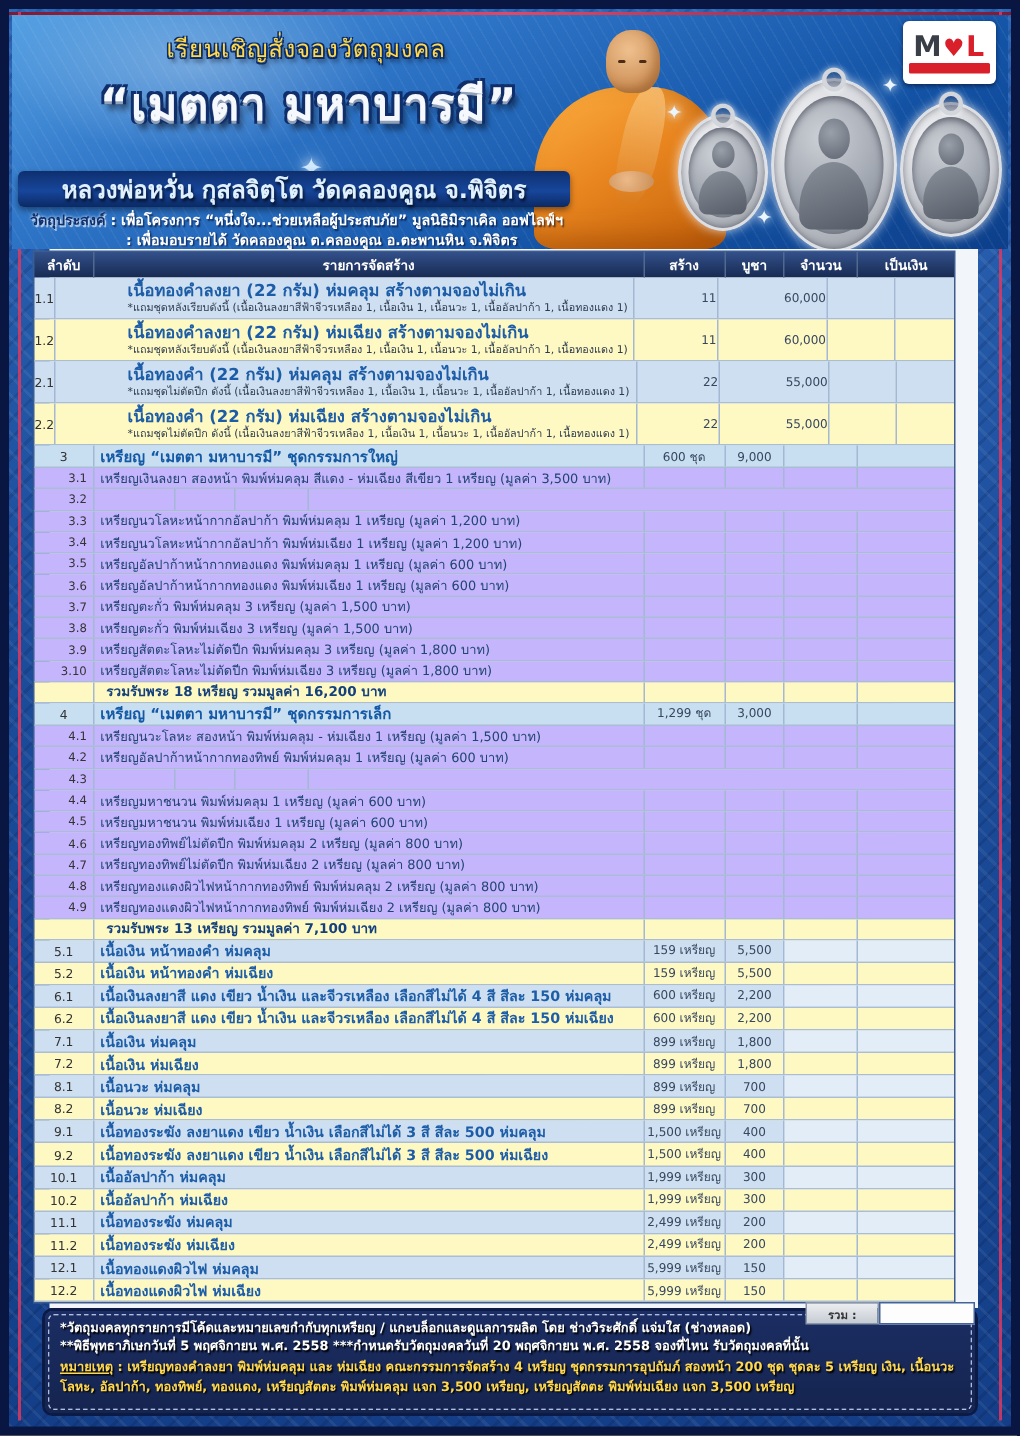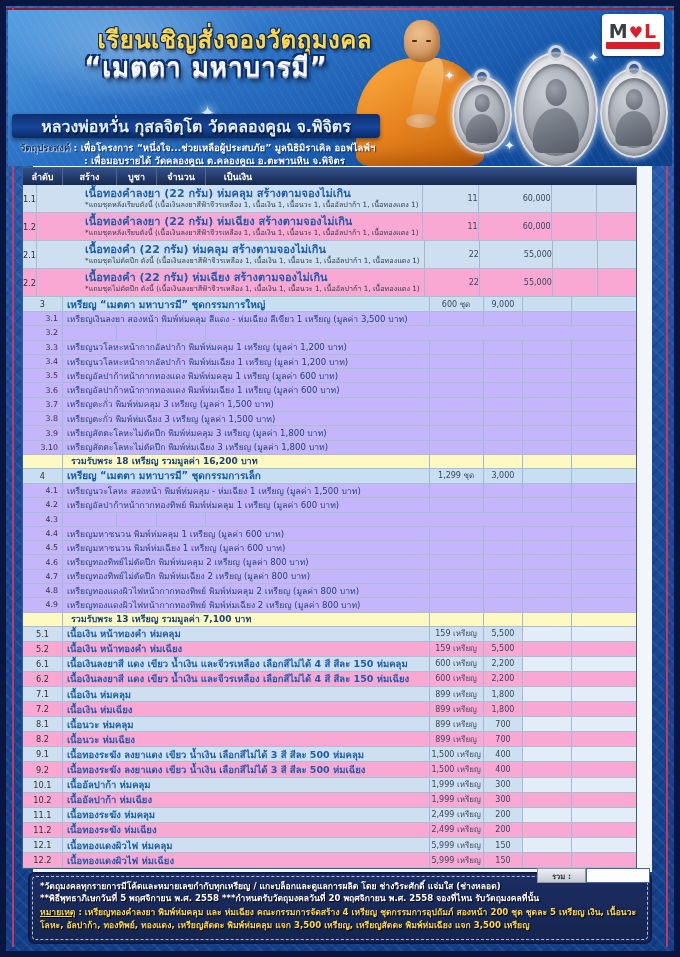--- a/index.html
+++ b/index.html
@@ -15,25 +15,25 @@
   .redline{position:absolute;left:6px;right:6px;top:8px;height:2px;z-index:1;
       background:linear-gradient(90deg,#7e1a34,#e04868,#7e1a34);}
 
   
   .header{position:absolute;left:8px;top:10px;width:664px;height:156px;overflow:hidden;z-index:2;
       background:linear-gradient(155deg,#55a0e2 0%,#2f76c8 30%,#1353a6 70%,#0d3f8a 100%);}
   .header::before{content:"";position:absolute;inset:0;
       background:repeating-linear-gradient(60deg,rgba(255,255,255,.05) 0 1px,transparent 1px 7px);}
   .header::after{content:"";position:absolute;left:-60px;top:-50px;width:520px;height:280px;
       background:radial-gradient(closest-side at 35% 30%,rgba(255,255,255,.28),transparent 70%);}
-  .invite{position:absolute;top:10px;left:28px;width:336px;text-align:right;z-index:3;
-      font-size:24px;font-weight:bold;color:#ffd94a;letter-spacing:.5px;
+  .invite{position:absolute;top:10px;left:28px;width:336px;text-align:center;z-index:3;
+      font-size:16px;font-weight:normal;color:#ffd94a;letter-spacing:.5px;
       text-shadow:-1px -1px 0 #0c2a66,1px -1px 0 #0c2a66,-1px 1px 0 #0c2a66,1px 1px 0 #0c2a66,2px 3px 3px rgba(0,0,10,.55);}
   .big-title{position:absolute;top:36px;left:-8px;width:412px;text-align:center;z-index:3;
-      font-size:26px;font-weight:bold;color:#f5f8fc;letter-spacing:1px;white-space:nowrap;
+      font-size:30px;font-weight:bold;color:#f5f8fc;letter-spacing:1px;white-space:nowrap;
       text-shadow:0 2px 0 #8fa0b8,-2px -2px 0 #102e6a,2px -2px 0 #102e6a,-2px 2px 0 #102e6a,2px 2px 0 #102e6a,3px 5px 4px rgba(0,0,10,.6);}
   .star{position:absolute;top:92px;left:192px;z-index:3;font-size:18px;color:#cfe9ff;
       text-shadow:0 0 8px #fff,0 0 14px #9fd2ff;}
   .monk-bar{position:absolute;left:4px;top:104px;width:368px;height:24px;z-index:4;border-radius:4px;
       background:linear-gradient(180deg,#0e2f6e,#17469b 55%,#0b2a64);box-shadow:0 2px 4px rgba(0,0,10,.45);
       display:flex;align-items:center;justify-content:center;
       font-size:16px;font-weight:bold;color:#dff0ff;text-shadow:1px 2px 2px #04122e;white-space:nowrap;}
   .purpose{position:absolute;left:12px;top:132px;z-index:4;font-size:9.5px;font-weight:bold;
       color:#fff;line-height:1.35;text-shadow:1px 1px 1px rgba(0,0,30,.6);white-space:nowrap;}
   .purpose .lbl{color:#0d2f6e;text-shadow:0 0 2px rgba(255,255,255,.95),1px 1px 0 rgba(255,255,255,.55);}
@@ -80,21 +80,21 @@
 
   
   .paper{position:absolute;left:33px;top:166px;width:619px;height:706px;background:#f2f5f9;z-index:2;}
   .wm{position:absolute;left:105px;top:120px;width:410px;height:410px;border-radius:50%;
       border:26px solid rgba(185,202,222,.28);}
   .wm2{position:absolute;left:175px;top:190px;width:270px;height:270px;border-radius:50%;
       border:14px solid rgba(185,202,222,.22);}
   .otable{position:absolute;left:22px;top:167px;width:615px;z-index:3;border:1px solid #3f5c8e;box-sizing:border-box;}
   .thead{display:flex;height:17px;background:linear-gradient(180deg,#33508a,#172a52);box-sizing:border-box;}
   .thead .cell{color:#fff;font-weight:bold;font-size:9px;border-right:1px solid #51688f;}
-  .trow{display:flex;box-sizing:border-box;border-bottom:1px solid #aabdd4;background:#f9a8d4;}
+  .trow{display:flex;box-sizing:border-box;border-bottom:1px solid #aabdd4;background:#fef9c3;}
   .cell{box-sizing:border-box;height:100%;border-right:1px solid #a3b8d2;display:flex;align-items:center;justify-content:center;overflow:visible;}
   .cell:last-child{border-right:none;}
   .c0{width:40px;font-size:8.2px;color:#333;}
   .c1{width:368px;justify-content:flex-start;}
   .c2{width:54px;font-size:8px;color:#37475f;}
   .c3{width:40px;font-size:8px;color:#37475f;}
   .c4{width:49px;}
   .c5{width:64px;}
   .shade{background:#cddff0;}
   .shade .c4,.shade .c5{background:rgba(255,255,255,.45);}
@@ -188,20 +188,21 @@
   </div>
 
   <div class="paper">
     <div class="wm"></div>
     <div class="wm2"></div>
   </div>
 
   <div class="otable">
     <div class="thead">
       <div class="cell c0">ลำดับ</div>
+      <div class="cell c1" style="justify-content:center">รายการจัดสร้าง</div>
       <div class="cell c2">สร้าง</div>
       <div class="cell c3">บูชา</div>
       <div class="cell c4">จำนวน</div>
       <div class="cell c5">เป็นเงิน</div>
     </div>
     <div>
         <div class="trow double shade">
           <div class="cell c0">1.1</div>
           <div class="cell c1">
             <div class="nm">เนื้อทองคำลงยา (22 กรัม) ห่มคลุม สร้างตามจองไม่เกิน</div>

